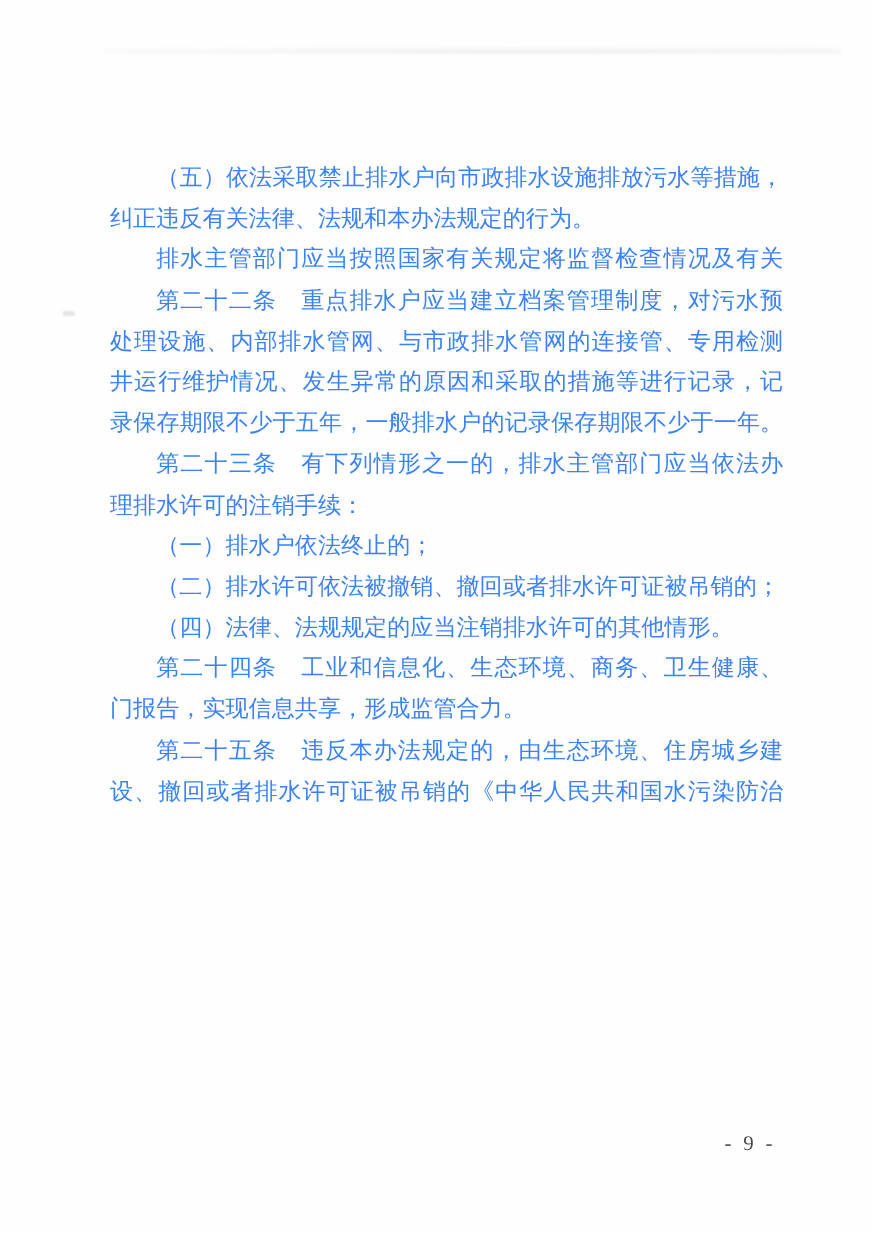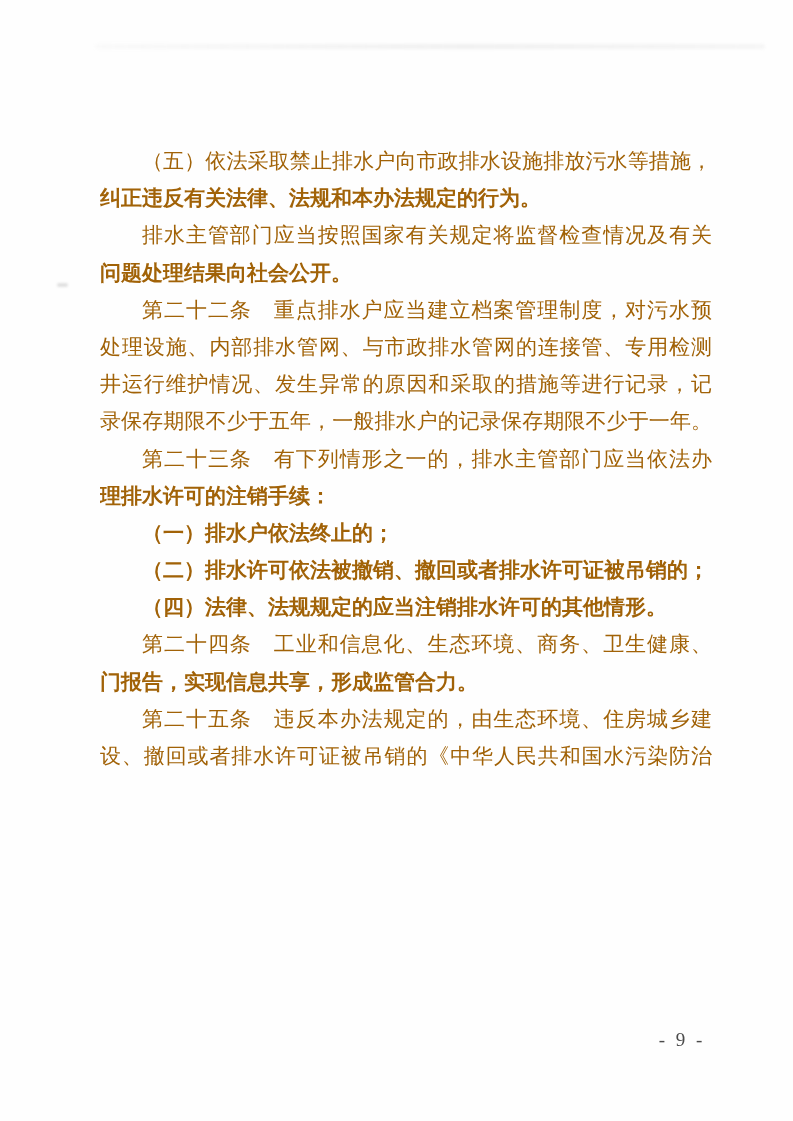--- a/index.html
+++ b/index.html
@@ -44,41 +44,40 @@
     height: 4px;
     background: rgba(150,150,150,0.28);
     filter: blur(1px);
     border-radius: 2px;
   }
   .text-block {
     position: absolute;
     left: 100px;
     top: 143px;
     width: 612px;
-    color: #a16207;
+    color: #3b82f6;
     font-size: 21px;
     font-weight: 400;
   }
   .paragraph {
     margin: 0;
     padding: 0;
   }
   .line {
     height: 37.2px;
     line-height: 37.2px;
     text-align: justify;
     text-align-last: justify;
     overflow: hidden;
   }
   .line.first {
     text-indent: 42px;
   }
   .line.last {
     text-align-last: left;
-    font-weight: bold;
   }
   .page-number {
     position: absolute;
     left: 644px;
     top: 1027px;
     width: 76px;
     height: 26px;
     line-height: 26px;
     text-align: center;
     font-size: 19px;
@@ -92,21 +91,20 @@
 <div class="page">
   <div class="artifact-top"></div>
   <div class="artifact-left"></div>
   <div class="text-block" id="text-block">
       <div class="paragraph">
         <div class="line first">（五）依法采取禁止排水户向市政排水设施排放污水等措施，</div>
         <div class="line last">纠正违反有关法律、法规和本办法规定的行为。</div>
       </div>
       <div class="paragraph">
         <div class="line first">排水主管部门应当按照国家有关规定将监督检查情况及有关</div>
-        <div class="line last">问题处理结果向社会公开。</div>
       </div>
       <div class="paragraph">
         <div class="line first">第二十二条　重点排水户应当建立档案管理制度，对污水预</div>
         <div class="line">处理设施、内部排水管网、与市政排水管网的连接管、专用检测</div>
         <div class="line">井运行维护情况、发生异常的原因和采取的措施等进行记录，记</div>
         <div class="line">录保存期限不少于五年，一般排水户的记录保存期限不少于一年。</div>
       </div>
       <div class="paragraph">
         <div class="line first">第二十三条　有下列情形之一的，排水主管部门应当依法办</div>
         <div class="line last">理排水许可的注销手续：</div>

